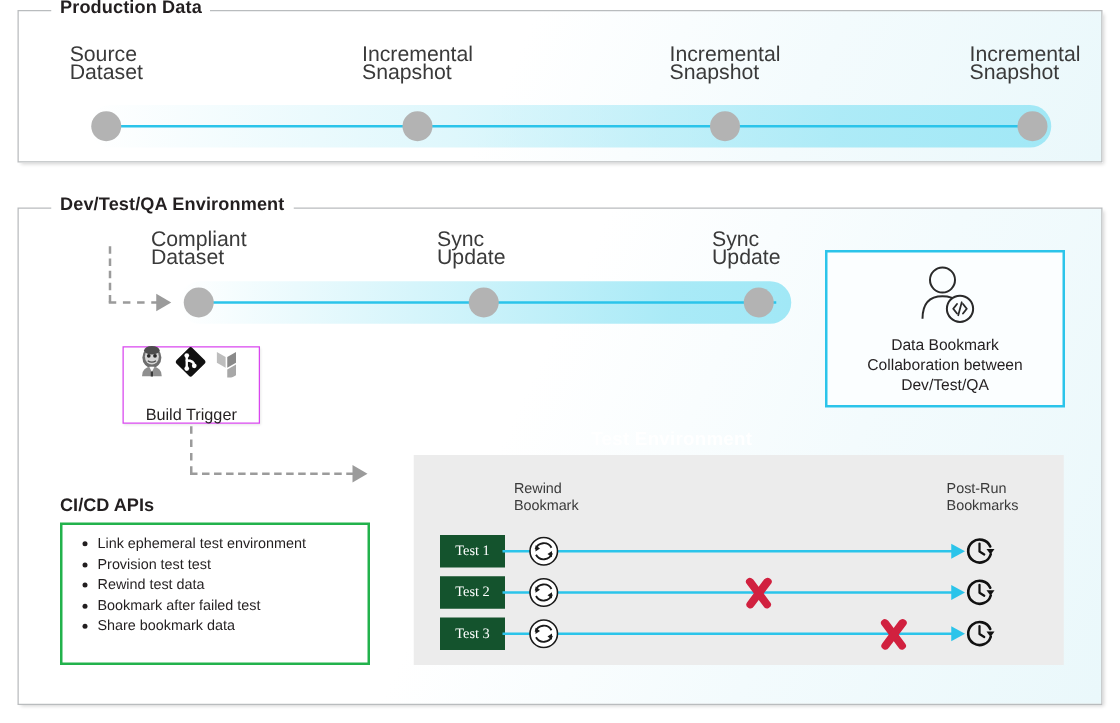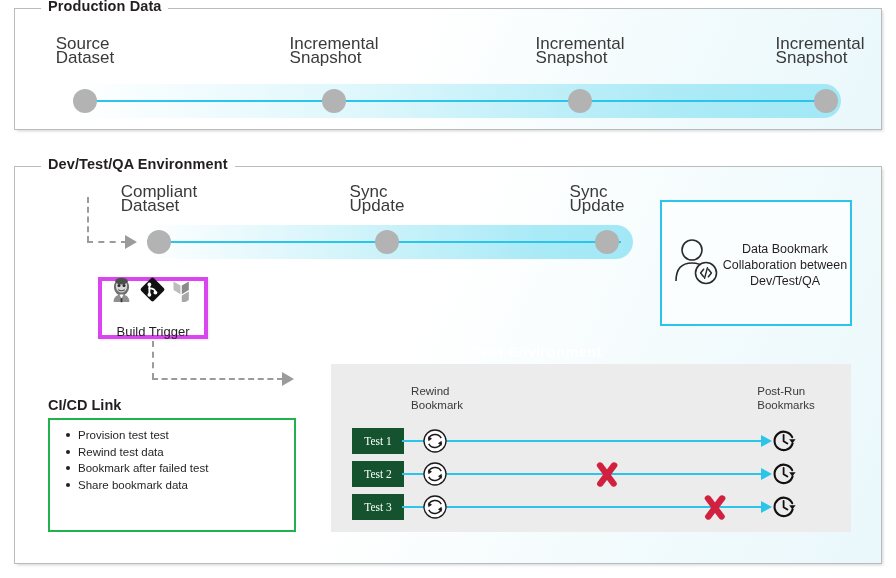--- a/index.html
+++ b/index.html
@@ -85,21 +85,21 @@
     border-left:12px solid #9b9b9b;
     border-top:7px solid transparent;
     border-bottom:7px solid transparent;
   }
 
   
   #build-trigger{
     position:absolute;
     left:98px;top:277px;
     width:110px;height:62px;
-    border:4px solid #d946ef;
+    border:1px solid #d946ef;
     background:#ffffff;
     box-sizing:border-box;
     display:flex;
     flex-direction:column;
     align-items:center;
     justify-content:center;
     gap:18px;
     box-shadow:1px 1px 2px rgba(0,0,0,.10);
   }
   .bt-icons{display:flex;align-items:center;gap:7px;height:28px;}
@@ -107,20 +107,21 @@
 
   
   #data-bookmark{
     position:absolute;
     left:660px;top:200px;
     width:192px;height:126px;
     border:2px solid #2bc4ea;
     background:#fbfeff;
     box-sizing:border-box;
     display:flex;
+    flex-direction:column;
     align-items:center;
     justify-content:center;
   }
   #data-bookmark .db-text{
     font-size:12.5px;
     line-height:16px;
     text-align:center;
     color:#231f20;
     white-space:pre-line;
     margin-top:4px;
@@ -313,23 +314,24 @@
         <path d="M38.6 32.2 L35.6 36 L38.6 39.8" fill="none" stroke="#2a2a2a" stroke-width="1.5" stroke-linecap="round" stroke-linejoin="round"></path>
         <path d="M43.4 32.2 L46.4 36 L43.4 39.8" fill="none" stroke="#2a2a2a" stroke-width="1.5" stroke-linecap="round" stroke-linejoin="round"></path>
         <path d="M42.4 30.8 L39.6 41.2" stroke="#2a2a2a" stroke-width="1.4" stroke-linecap="round"></path>
       </svg>
     </span>
     <div class="db-text">Data Bookmark
 Collaboration between
 Dev/Test/QA</div>
   </div>
 
-  <div id="cicd-title">CI/CD Link</div>
+  <div id="cicd-title">CI/CD APIs</div>
   <div id="cicd-box">
     <ul>
+      <li>Link ephemeral test environment</li>
       <li>Provision test test</li>
       <li>Rewind test data</li>
       <li>Bookmark after failed test</li>
       <li>Share bookmark data</li>
     </ul>
   </div>
 
   <div class="ghost-text">Test Environment</div>
 
   <div id="test-panel"></div>

